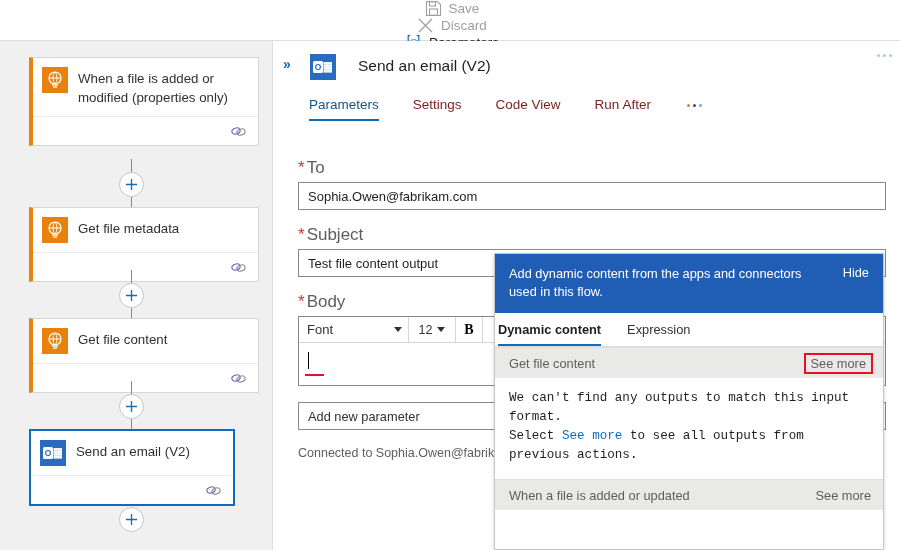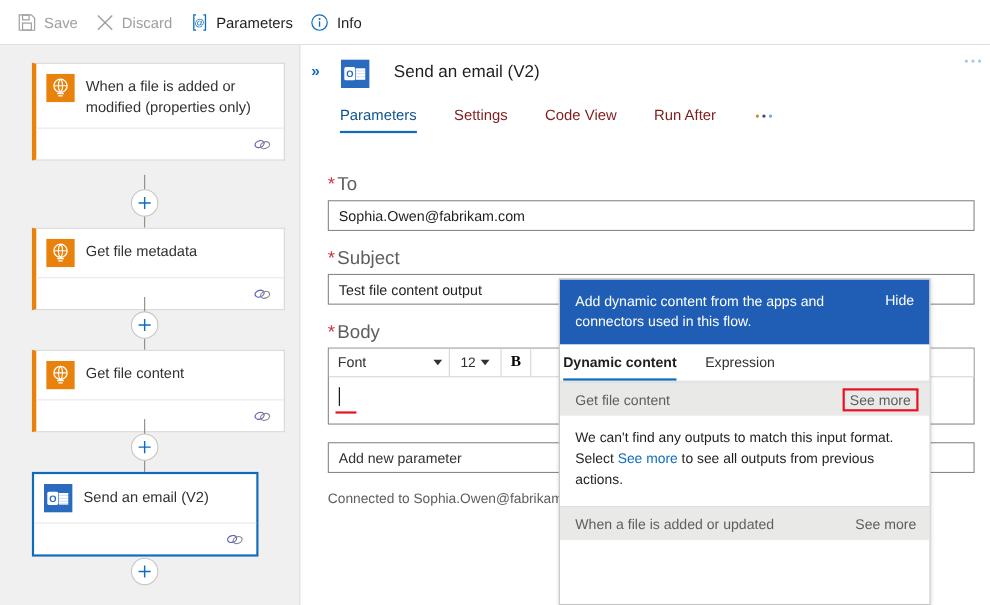--- a/index.html
+++ b/index.html
@@ -10,21 +10,21 @@
     background: #ffffff;
     font-family: "Liberation Sans", sans-serif;
     color: #201f1e;
   }
   #app { position: relative; width: 900px; height: 550px; background: #fff; }
 
   
   .toolbar {
     position: absolute; left: 0; top: 0; width: 900px; height: 41px;
     background: #ffffff; border-bottom: 1px solid #e1dfdd;
-    display: flex; align-items: center; padding-left: 12px; gap: 0px;
+    display: flex; align-items: center; padding-left: 12px; gap: 0px; flex-direction: column;
   }
   .tb-item {
     display: flex; align-items: center; gap: 7px;
     height: 32px; padding: 0 12px 0 4px; font-size: 13.5px;
     cursor: default; white-space: nowrap;
   }
   .tb-item.disabled { color: #a19f9d; }
   .tb-item.enabled { color: #201f1e; }
   .tb-ico { width: 17px; height: 17px; display: block; flex: none; }
 
@@ -124,21 +124,21 @@
 
   .addparam {
     width: 588px; height: 28px; border: 1px solid #8a8886; background: #fff;
     font-size: 12.8px; color: #323130; display: flex; align-items: center; padding: 0 9px;
     margin-top: 16px;
   }
   .connected { font-size: 12.5px; color: #605e5c; margin-top: 16px; }
 
   
   .dyn {
-    position: absolute; left: 508px; top: 253px; width: 338px; height: 297px;
+    position: absolute; left: 494px; top: 253px; width: 390px; height: 297px;
     background: #fff; border: 1px solid #c8c6c4; box-shadow: 0 1.2px 3.6px rgba(0,0,0,.18);
     overflow: hidden;
   }
   .dyn-head {
     background: #1f5eb4; color: #fff; padding: 11px 14px 12px 14px;
     display: flex; align-items: flex-start; justify-content: space-between; gap: 10px;
   }
   .dyn-head-txt { font-size: 12.8px; line-height: 18px; max-width: 300px; }
   .dyn-hide { font-size: 12.8px; color: #fff; white-space: nowrap; padding-top: 0px; }
   .dyn-tabs { height: 34px; display: flex; align-items: flex-end; border-bottom: 1px solid #e1dfdd; padding-left: 3px; }
@@ -153,21 +153,21 @@
   .dyn-search span { font-size: 12.8px; color: #5a5a5a; }
   .dyn-group {
     background: #e9e9e7; height: 31px; display: flex; align-items: center;
     justify-content: space-between; padding: 0 12px 0 14px; border-top: 1px solid #dedede;
   }
   .dyn-group-name { font-size: 12.8px; color: #605e5c; }
   .dyn-seemore { font-size: 12.8px; color: #605e5c; }
   .dyn-seemore.hl {
     border: 2px solid #e81123; padding: 1px 5px; margin-right: -2px; color: #605e5c;
   }
-  .dyn-msg { padding: 11px 14px 14px 14px; font-size: 12.6px; color: #201f1e; line-height: 19px; background:#fff; }
+  .dyn-msg { padding: 11px 14px 14px 14px; font-size: 12.6px; color: #201f1e; line-height: 19px; background:#fff;font-family:Liberation Mono, monospace; }
   .dyn-msg a { color: #0f6cbd; text-decoration: none; }
 </style>
 </head>
 <body>
 
 <div id="app">
 
   <div class="toolbar">
 
     <div class="tb-item disabled">

